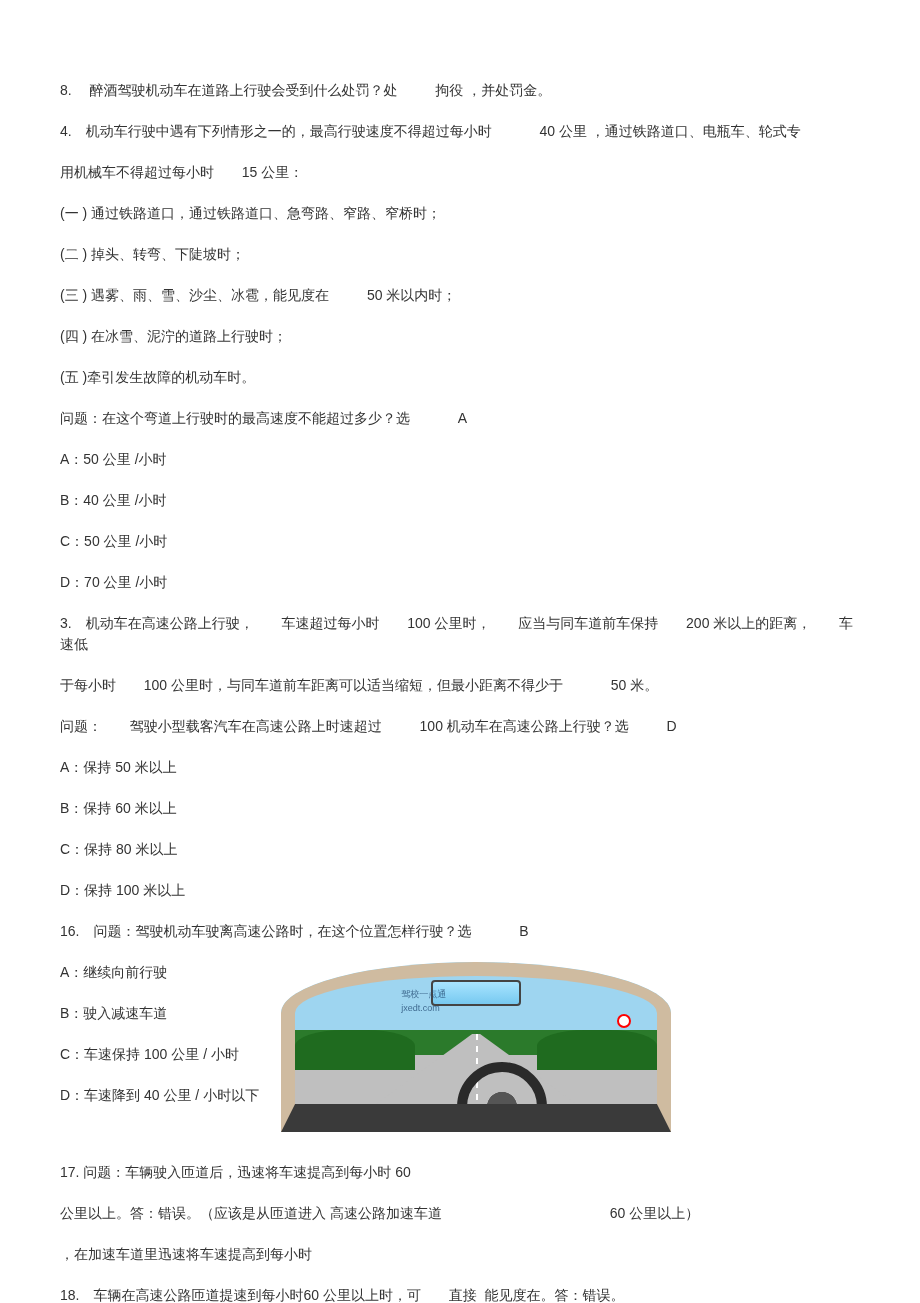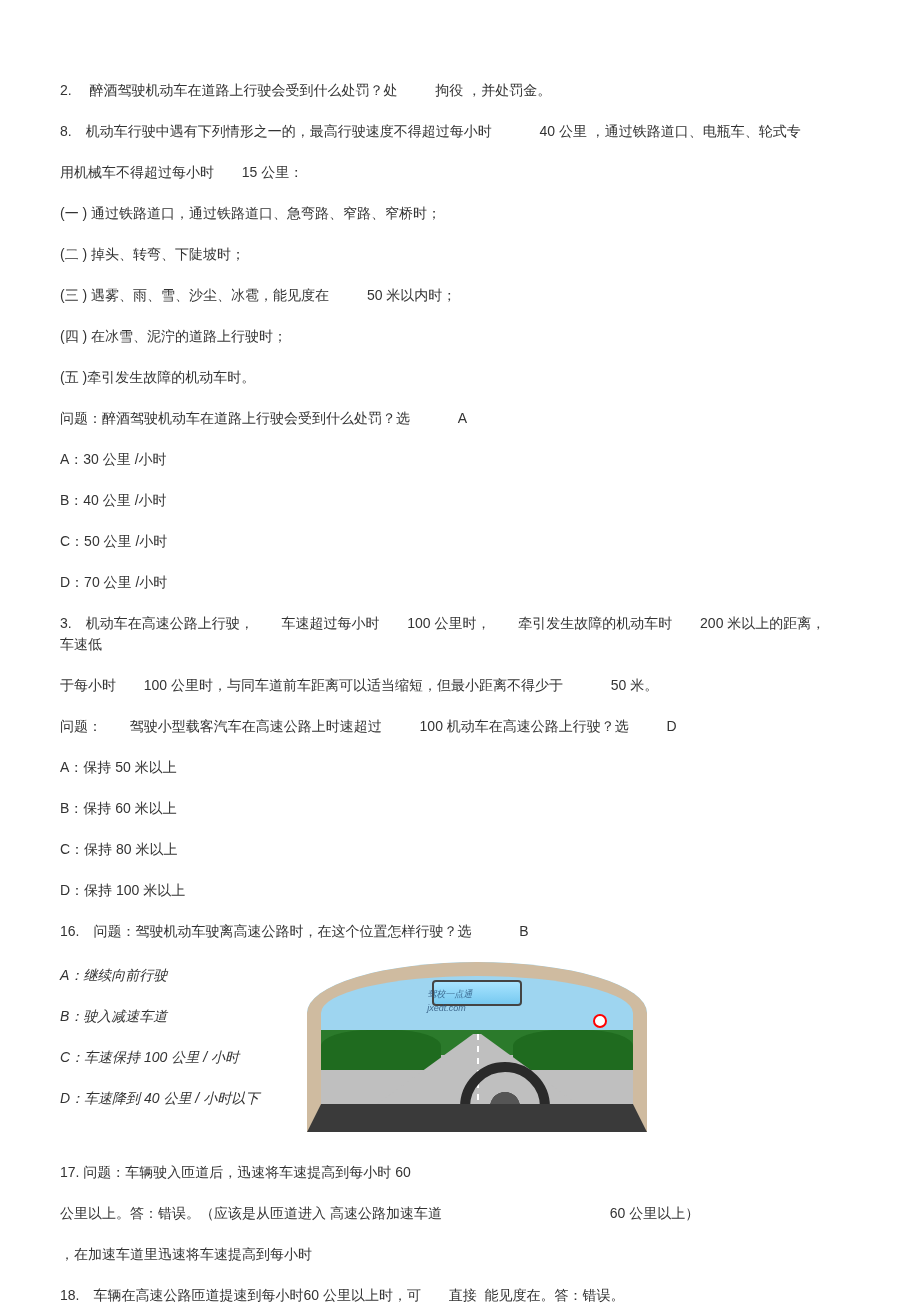--- a/index.html
+++ b/index.html
@@ -14,27 +14,26 @@
     }
     .line {
       margin-bottom: 20px;
     }
     .gap { display: inline-block; }
     .g30 { width: 30px; }
     .g20 { width: 20px; }
     .g40 { width: 40px; }
     .q16-row {
       display: flex;
-      align-items: center;
-      gap: 48px;
-      font-style: italic;
+      align-items: flex-start;
+      gap: 22px;
     }
     .q16-opts .line { margin-bottom: 20px; }
     .driving-img {
-      width: 340px;
+      width: 390px;
       height: 170px;
       position: relative;
       border-radius: 50% 50% 0 0 / 30% 30% 0 0;
       background: linear-gradient(to bottom,
         #9ed5f0 0%, #9ed5f0 40%,
         #2b7a2b 40%, #2b7a2b 55%,
         #bfbfbf 55%, #bfbfbf 100%);
       overflow: hidden;
       padding-left: 22px;
     }
@@ -102,64 +101,64 @@
       font-size: 7px;
       color: #000;
       text-align: center;
       line-height: 12px;
     }
   </style>
 </head>
 <body>
 
 <div class="line">
-  <span>2. 　醉酒驾驶机动车在道路上行驶会受到什么处罚？处</span>
+  <span>8. 　醉酒驾驶机动车在道路上行驶会受到什么处罚？处</span>
   <span class="gap g30"></span>
   <span>拘役</span>
   <span>，并处罚金。</span>
 </div>
 
 <div class="line">
-  <span>8. 机动车行驶中遇有下列情形之一的，最高行驶速度不得超过每小时</span>
+  <span>4. 机动车行驶中遇有下列情形之一的，最高行驶速度不得超过每小时</span>
   <span class="gap g40"></span>
   <span>40 公里</span>
   <span>，通过铁路道口、电瓶车、轮式专</span>
 </div>
 <div class="line">
   <span>用机械车不得超过每小时</span>
   <span class="gap g20"></span>
   <span>15 公里：</span>
 </div>
 <div class="line">(一 ) 通过铁路道口，通过铁路道口、急弯路、窄路、窄桥时；</div>
 <div class="line">(二 ) 掉头、转弯、下陡坡时；</div>
 <div class="line">
   <span>(三 ) 遇雾、雨、雪、沙尘、冰雹，能见度在</span>
   <span class="gap g30"></span>
   <span>50 米以内时；</span>
 </div>
 <div class="line">(四 ) 在冰雪、泥泞的道路上行驶时；</div>
 <div class="line">(五 )牵引发生故障的机动车时。</div>
 <div class="line">
-  <span>问题：醉酒驾驶机动车在道路上行驶会受到什么处罚？选</span>
+  <span>问题：在这个弯道上行驶时的最高速度不能超过多少？选</span>
   <span class="gap g40"></span>
   <span>A</span>
 </div>
-<div class="line">A：30 公里 /小时</div>
+<div class="line">A：50 公里 /小时</div>
 <div class="line">B：40 公里 /小时</div>
 <div class="line">C：50 公里 /小时</div>
 <div class="line">D：70 公里 /小时</div>
 
 <div class="line">
   <span>3. 机动车在高速公路上行驶，</span>
   <span class="gap g20"></span>
   <span>车速超过每小时</span>
   <span class="gap g20"></span>
   <span>100 公里时，</span>
   <span class="gap g20"></span>
-  <span>牵引发生故障的机动车时</span>
+  <span>应当与同车道前车保持</span>
   <span class="gap g20"></span>
   <span>200 米以上的距离，</span>
   <span class="gap g20"></span>
   <span>车速低</span>
 </div>
 <div class="line">
   <span>于每小时</span>
   <span class="gap g20"></span>
   <span>100 公里时，与同车道前车距离可以适当缩短，但最小距离不得少于</span>
   <span class="gap g40"></span>

